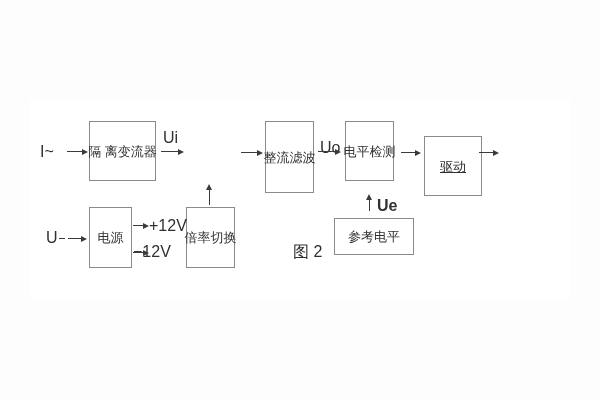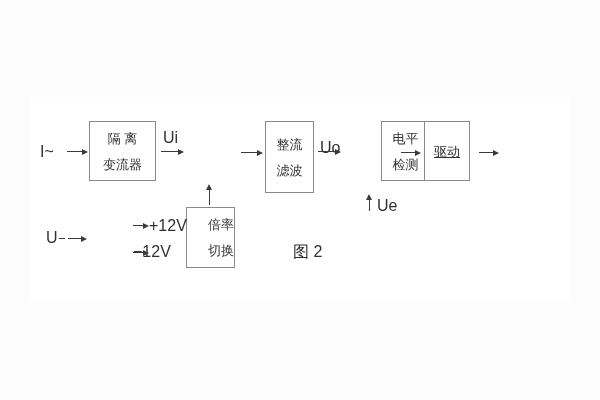--- a/index.html
+++ b/index.html
@@ -13,21 +13,21 @@
     width:600px;height:400px;
     background:var(--bg);
     font-family:"Liberation Sans","DejaVu Sans",sans-serif;
     overflow:hidden;
   }
   .stage{position:relative;width:600px;height:400px;}
   .canvas{position:absolute;left:30px;top:98px;width:540px;height:202px;background:#ffffff;}
   .box{
     position:absolute;box-sizing:border-box;
     border:1px solid var(--border);background:#ffffff;
-    display:flex;flex-direction:column;align-items:center;justify-content:center;
+    display:flex;flex-direction:row;align-items:center;justify-content:center;
     row-gap:11px;font-size:13px;line-height:15px;color:var(--text);
     text-align:center;white-space:pre;
   }
   .lbl{
     position:absolute;font-size:16px;line-height:14px;color:var(--text);
     white-space:nowrap;
   }
   .harrow{position:absolute;height:0;border-top:1px solid var(--line);}
   .harrow::after{
     content:"";position:absolute;right:-6px;top:-3.5px;
@@ -49,38 +49,44 @@
   <div class="canvas"></div>
 
   <div class="box" style="left:89px;top:121px;width:67px;height:60px;">
     <span>隔 离</span>
     <span>变流器</span>
   </div>
   <div class="box" style="left:265px;top:121px;width:49px;height:72px;">
     <span>整流</span>
     <span>滤波</span>
   </div>
-  <div class="box" style="left:345px;top:121px;width:49px;height:60px;margin-left:36px;">
+  <div class="box" style="left:345px;top:121px;width:49px;height:60px;">
     <span>电平</span>
     <span>检测</span>
   </div>
-  <div class="box" style="left:424px;top:121px;width:46px;height:60px;text-decoration:underline;">
+  <div class="box" style="left:424px;top:136px;width:58px;height:60px;text-decoration:underline;">
     <span>驱动</span>
   </div>
 
-  <div class="box" style="left:186px;top:207px;width:49px;height:61px;align-items:flex-end;">
+  <div class="box" style="left:89px;top:207px;width:43px;height:61px;">
+    <span>电源</span>
+  </div>
+  <div class="box" style="left:186px;top:207px;width:49px;height:61px;">
     <span>倍率</span>
     <span>切换</span>
+  </div>
+  <div class="box" style="left:334px;top:218px;width:80px;height:37px;row-gap:0;">
+    <span>参考电平</span>
   </div>
 
   <span class="lbl" style="left:40px;top:145px;">I~</span>
   <span class="lbl" style="left:46px;top:231px;">U</span>
   <span class="lbl" style="left:163px;top:131px;">Ui</span>
   <span class="lbl" style="left:320px;top:132px;margin-top:9px;">Uo</span>
-  <span class="lbl" style="left:377px;top:199px;">Ue</span>
+  <span class="lbl" style="left:377px;top:199px;font-weight:bold;">Ue</span>
   <span class="lbl" style="left:149px;top:219px;">+12V</span>
   <span class="lbl" style="left:133px;top:245px;">−12V</span>
   <span class="lbl" style="left:293px;top:245px;">图 2</span>
 
   <div class="harrow" style="left:67px;top:151px;width:15px;"></div>
   <div class="harrow" style="left:161px;top:151px;width:17px;"></div>
   <div class="harrow" style="left:241px;top:152px;width:16px;"></div>
   <div class="harrow" style="left:318px;top:151px;width:17px;"></div>
   <div class="harrow" style="left:401px;top:152px;width:14px;"></div>
   <div class="harrow" style="left:479px;top:152px;width:14px;"></div>

